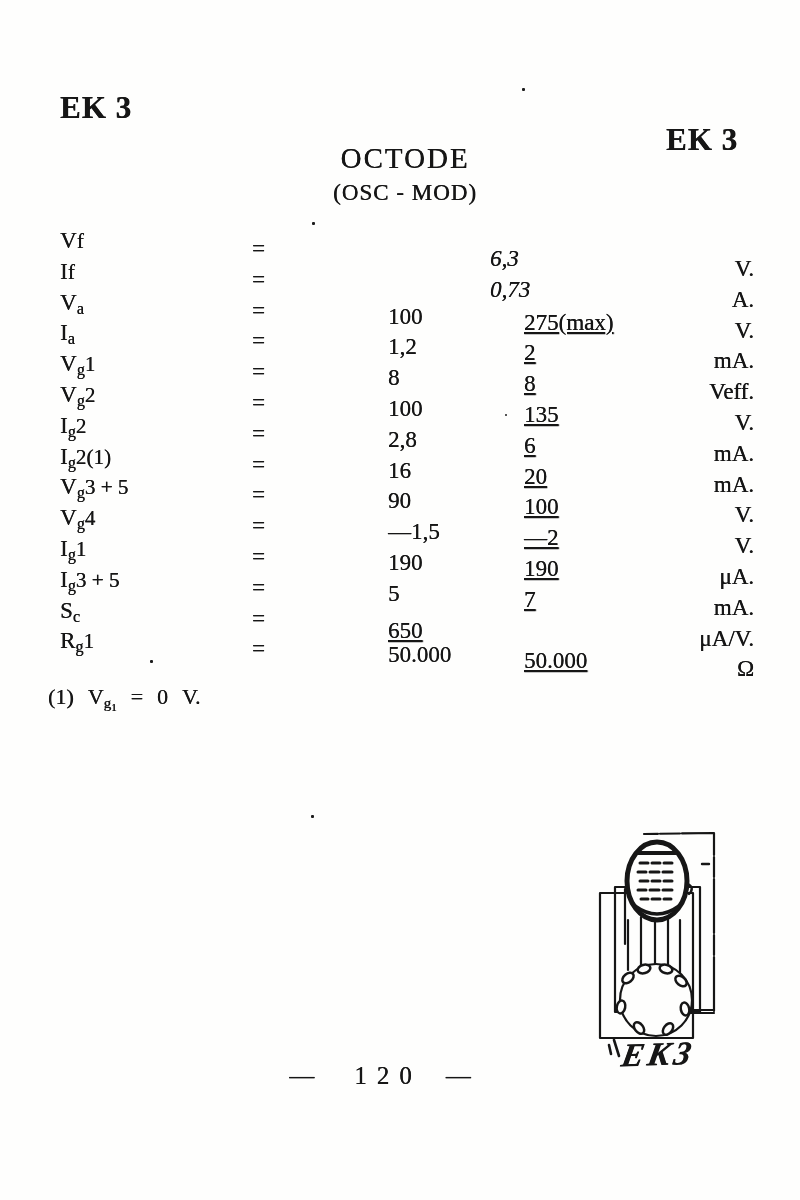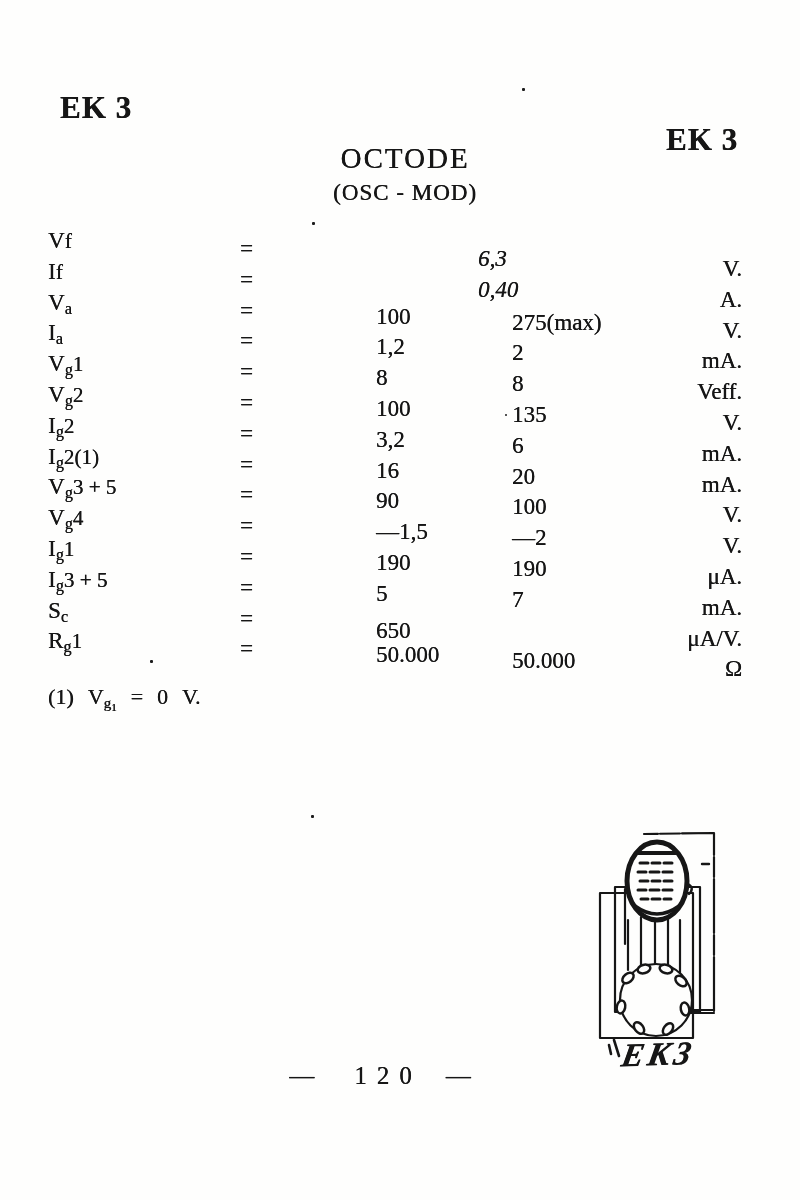--- a/index.html
+++ b/index.html
@@ -15,28 +15,28 @@
   .ink{ text-shadow:0.35px 0.25px 0 currentColor; }
 
   
   .hdr-left{position:absolute;left:60px;top:90px;font-size:31px;font-weight:bold;letter-spacing:1px;}
   .hdr-right{position:absolute;left:666px;top:122px;font-size:31px;font-weight:bold;letter-spacing:1px;}
   .title-wrap{position:absolute;left:0;top:142px;width:810px;text-align:center;}
   .title{font-size:29px;letter-spacing:2px;}
   .subtitle{font-size:23px;letter-spacing:1px;margin-top:5px;}
 
   
-  .spec{position:absolute;left:48px;top:226px;width:696px;font-size:23px;}
+  .spec{position:absolute;left:60px;top:226px;width:696px;font-size:23px;}
   .row{display:grid;grid-template-columns:192px 136px 136px 136px 1fr;height:30.8px;line-height:30.8px;white-space:nowrap;}
   .lbl .sub{font-size:0.7em;vertical-align:-0.24em;}
   .lbl .rest{font-size:0.92em;}
   
   .eq  {transform:translateY(8px);}
   .v1  {transform:translateY(14px);}
-  .v2  {transform:translateY(20px);}
+  .v2  {transform:translateY(20px);text-decoration:underline;}
   .vmid{grid-column:3/5;margin-left:102px;transform:translateY(18px);font-style:italic;}
   .unit{grid-column:5;text-align:right;padding-right:2px;transform:translateY(28px);}
 
   
   .footnote{position:absolute;left:48px;top:684px;font-size:22px;display:flex;align-items:baseline;gap:14px;}
   .footnote .fsub{font-size:0.68em;vertical-align:-0.28em;}
   .footnote .fsubsub{font-size:0.5em;vertical-align:-0.6em;}
 
   
   .pageno{position:absolute;left:0;top:1062px;width:760px;display:flex;justify-content:center;align-items:center;gap:24px;font-size:25px;}
@@ -69,21 +69,21 @@
   <div class="spec ink">
       <div class="row">
         <span class="lbl"><span class="main">V</span><span class="rest">f</span></span>
         <span class="eq">=</span>
         <span class="vmid">6,3</span>
         <span class="unit">V.</span>
       </div>
       <div class="row">
         <span class="lbl"><span class="main">I</span><span class="rest">f</span></span>
         <span class="eq">=</span>
-        <span class="vmid">0,40</span>
+        <span class="vmid">0,73</span>
         <span class="unit">A.</span>
       </div>
       <div class="row">
         <span class="lbl"><span class="main">V</span><span class="sub">a</span></span>
         <span class="eq">=</span>
         <span class="v1">100</span>
         <span class="v2">275(max)</span>
         <span class="unit">V.</span>
       </div>
       <div class="row">
@@ -103,21 +103,21 @@
       <div class="row">
         <span class="lbl"><span class="main">V</span><span class="sub">g</span><span class="rest">2</span></span>
         <span class="eq">=</span>
         <span class="v1">100</span>
         <span class="v2">135</span>
         <span class="unit">V.</span>
       </div>
       <div class="row">
         <span class="lbl"><span class="main">I</span><span class="sub">g</span><span class="rest">2</span></span>
         <span class="eq">=</span>
-        <span class="v1">3,2</span>
+        <span class="v1">2,8</span>
         <span class="v2">6</span>
         <span class="unit">mA.</span>
       </div>
       <div class="row">
         <span class="lbl"><span class="main">I</span><span class="sub">g</span><span class="rest">2(1)</span></span>
         <span class="eq">=</span>
         <span class="v1">16</span>
         <span class="v2">20</span>
         <span class="unit">mA.</span>
       </div>

